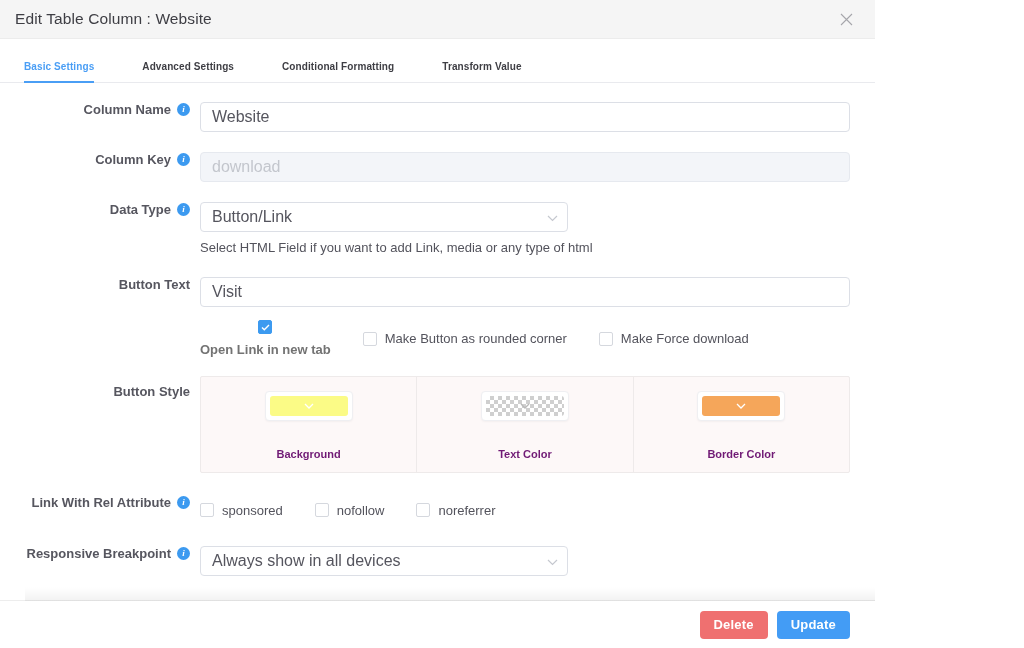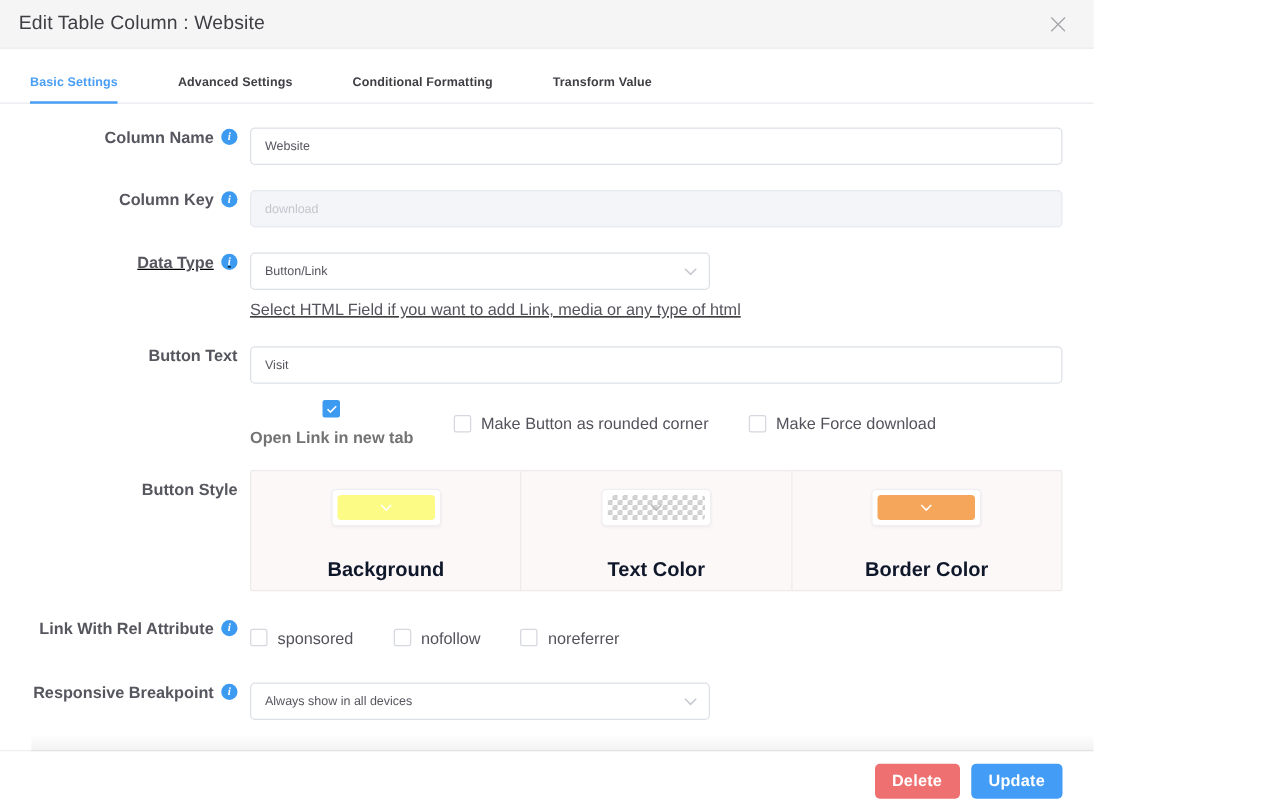--- a/index.html
+++ b/index.html
@@ -112,21 +112,21 @@
     cursor: pointer;
     flex: 0 0 13px;
   }
 
   .input {
     width: 100%;
     height: 30px;
     border: 1px solid #dcdfe6;
     border-radius: 4px;
     padding: 0 11px;
-    font-size: 10px;
+    font-size: 16px;
     color: #55555e;
     background: #fff;
     font-family: inherit;
     outline: none;
   }
   .input::placeholder { color: #c3c6cd; }
   .input.disabled {
     background: #f3f5f9;
     border-color: #e6e9ef;
     color: #a21caf;
@@ -204,23 +204,23 @@
   .swatch.transparent {
     background-color: #ffffff;
     background-image:
       linear-gradient(45deg, #cfcfcf 25%, transparent 25%, transparent 75%, #cfcfcf 75%),
       linear-gradient(45deg, #cfcfcf 25%, transparent 25%, transparent 75%, #cfcfcf 75%);
     background-size: 8px 8px;
     background-position: 0 0, 4px 4px;
   }
   .style-caption {
     margin-top: 27px;
-    font-size: 16px;
+    font-size: 11px;
     font-weight: bold;
-    color: #0f172a;
+    color: #701a75;
   }
 
   
   .footer {
     position: absolute;
     left: 0; right: 0; bottom: 0;
     height: 48px;
     background: #fff;
     border-top: 1px solid #ededed;
     display: flex;
@@ -286,21 +286,21 @@
     <div class="row" style="margin-top:20px;">
       <div class="label-col">
         <span>Column Key</span>
         <span class="info-icon">i</span>
       </div>
       <div class="field-col">
         <input class="input disabled" type="text" disabled="" placeholder="download" style="">
       </div>
     </div>
 
-    <div class="row" style="margin-top:20px;text-decoration:underline;">
+    <div class="row" style="margin-top:20px;">
       <div class="label-col">
         <span>Data Type</span>
         <span class="info-icon">i</span>
       </div>
       <div class="field-col">
         <div class="select-wrap">
           <input class="input" type="text" readonly="" value="Button/Link" style="">
           <span class="chev">
             <svg width="11" height="7" viewBox="0 0 11 7" aria-hidden="true">
               <path d="M1 1 L5.5 5.5 L10 1" stroke="#c5c8cf" stroke-width="1.2" fill="none"></path>

